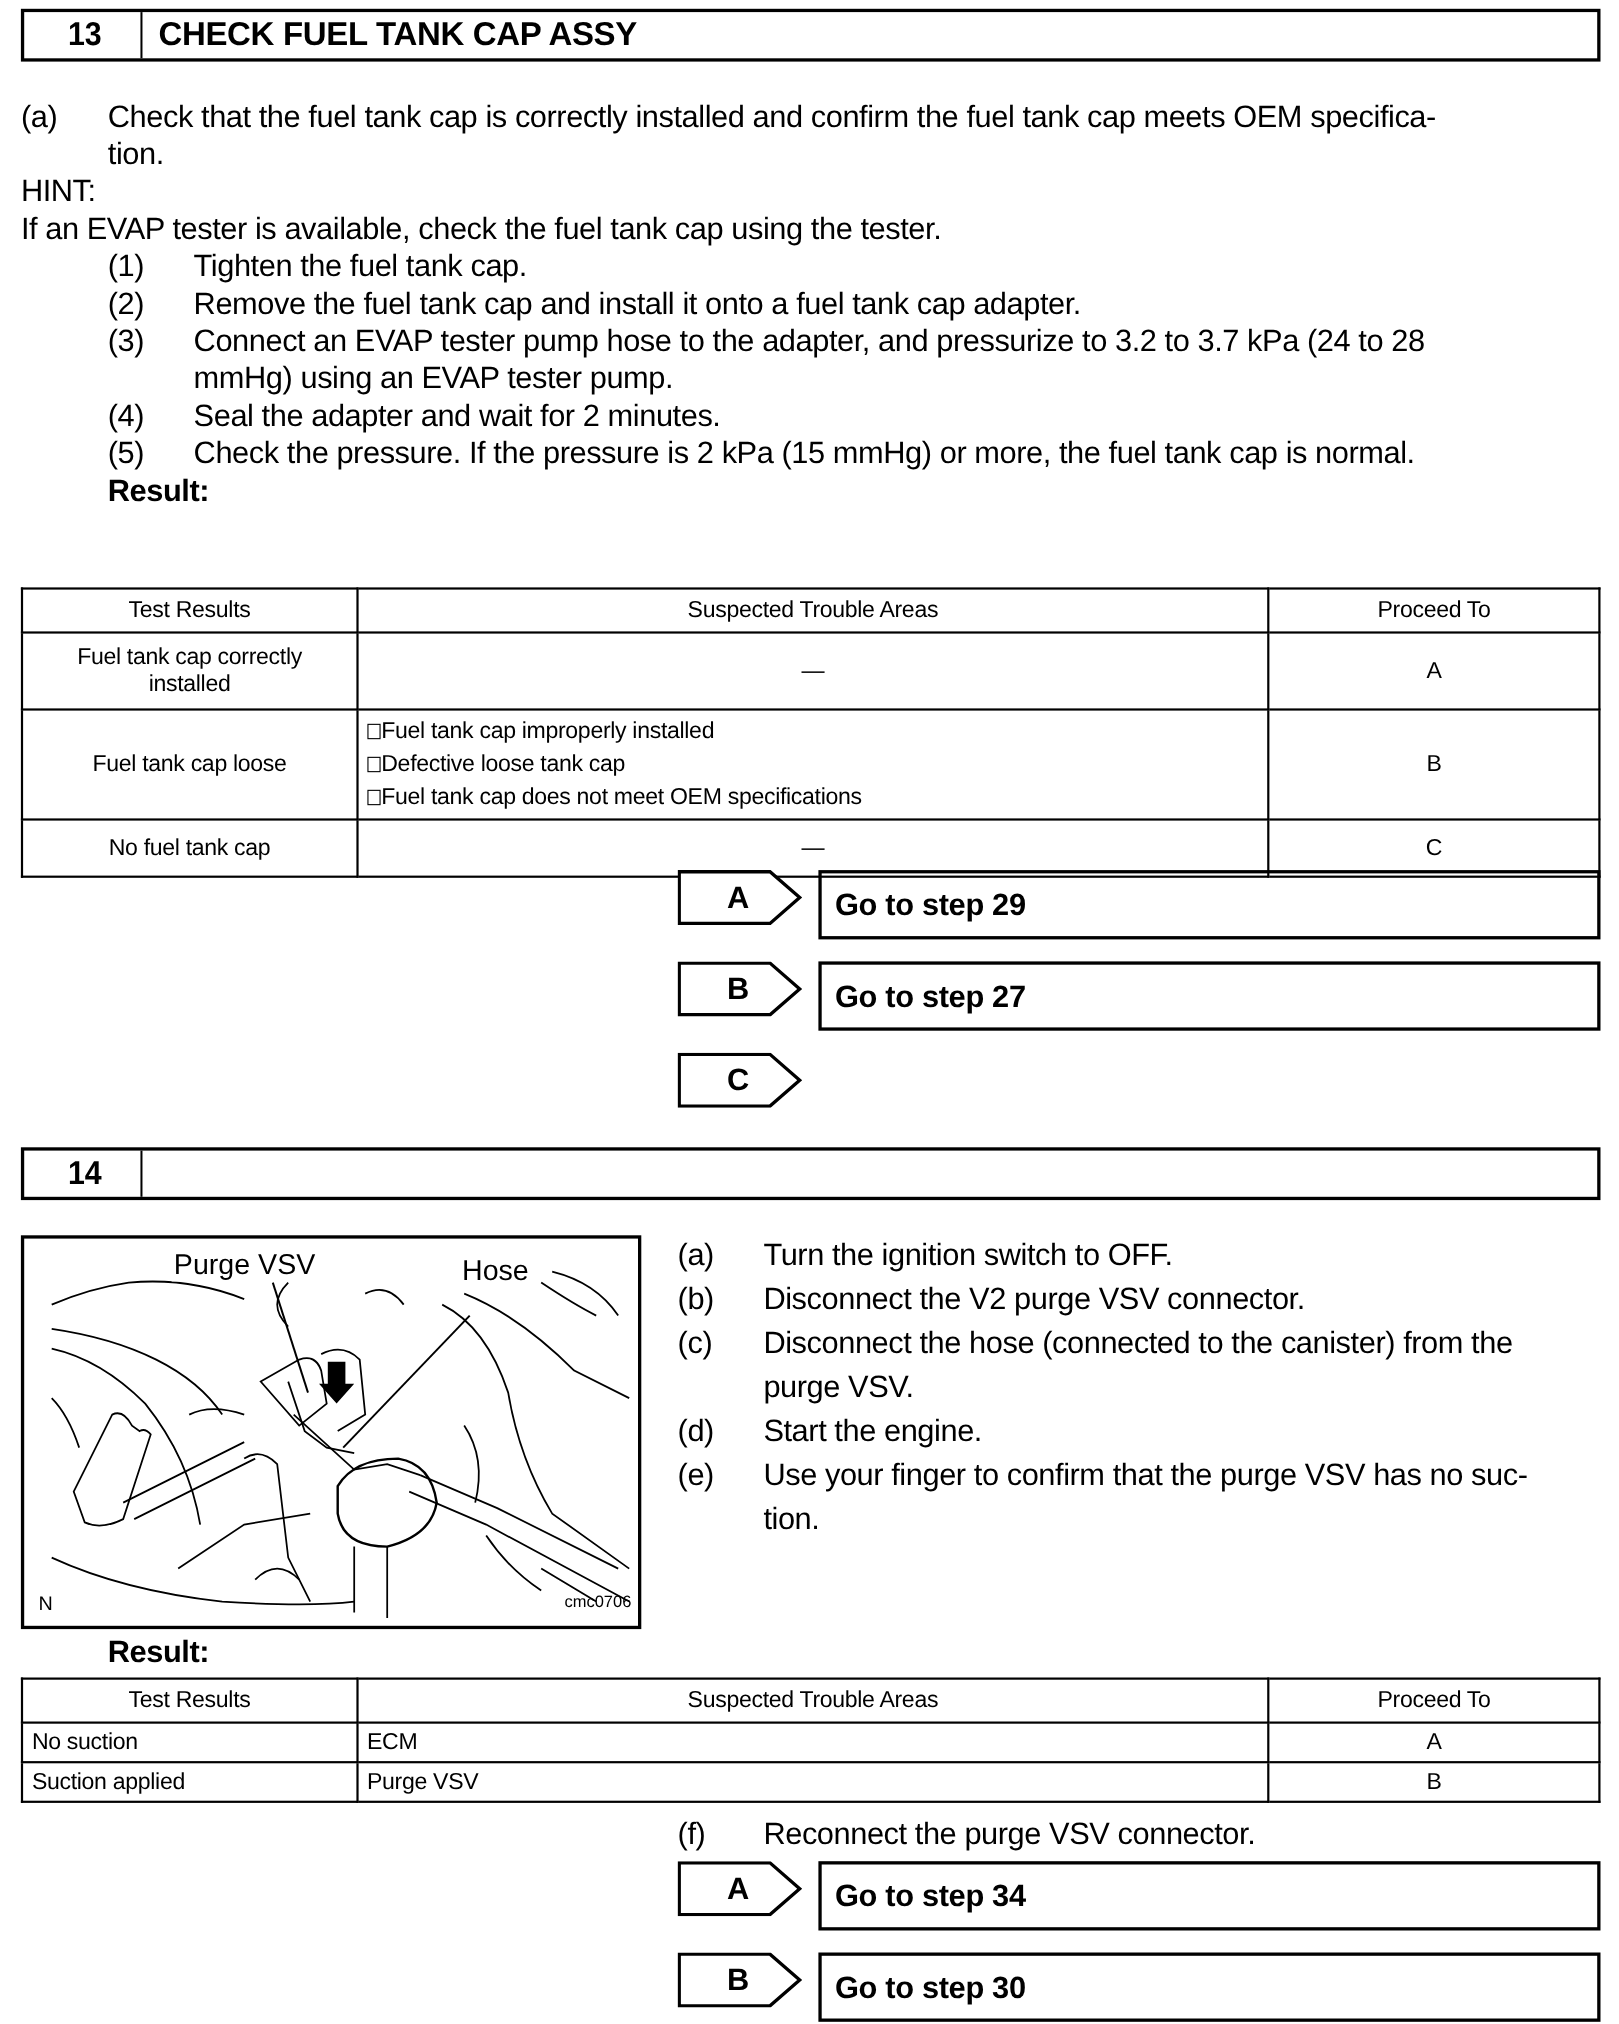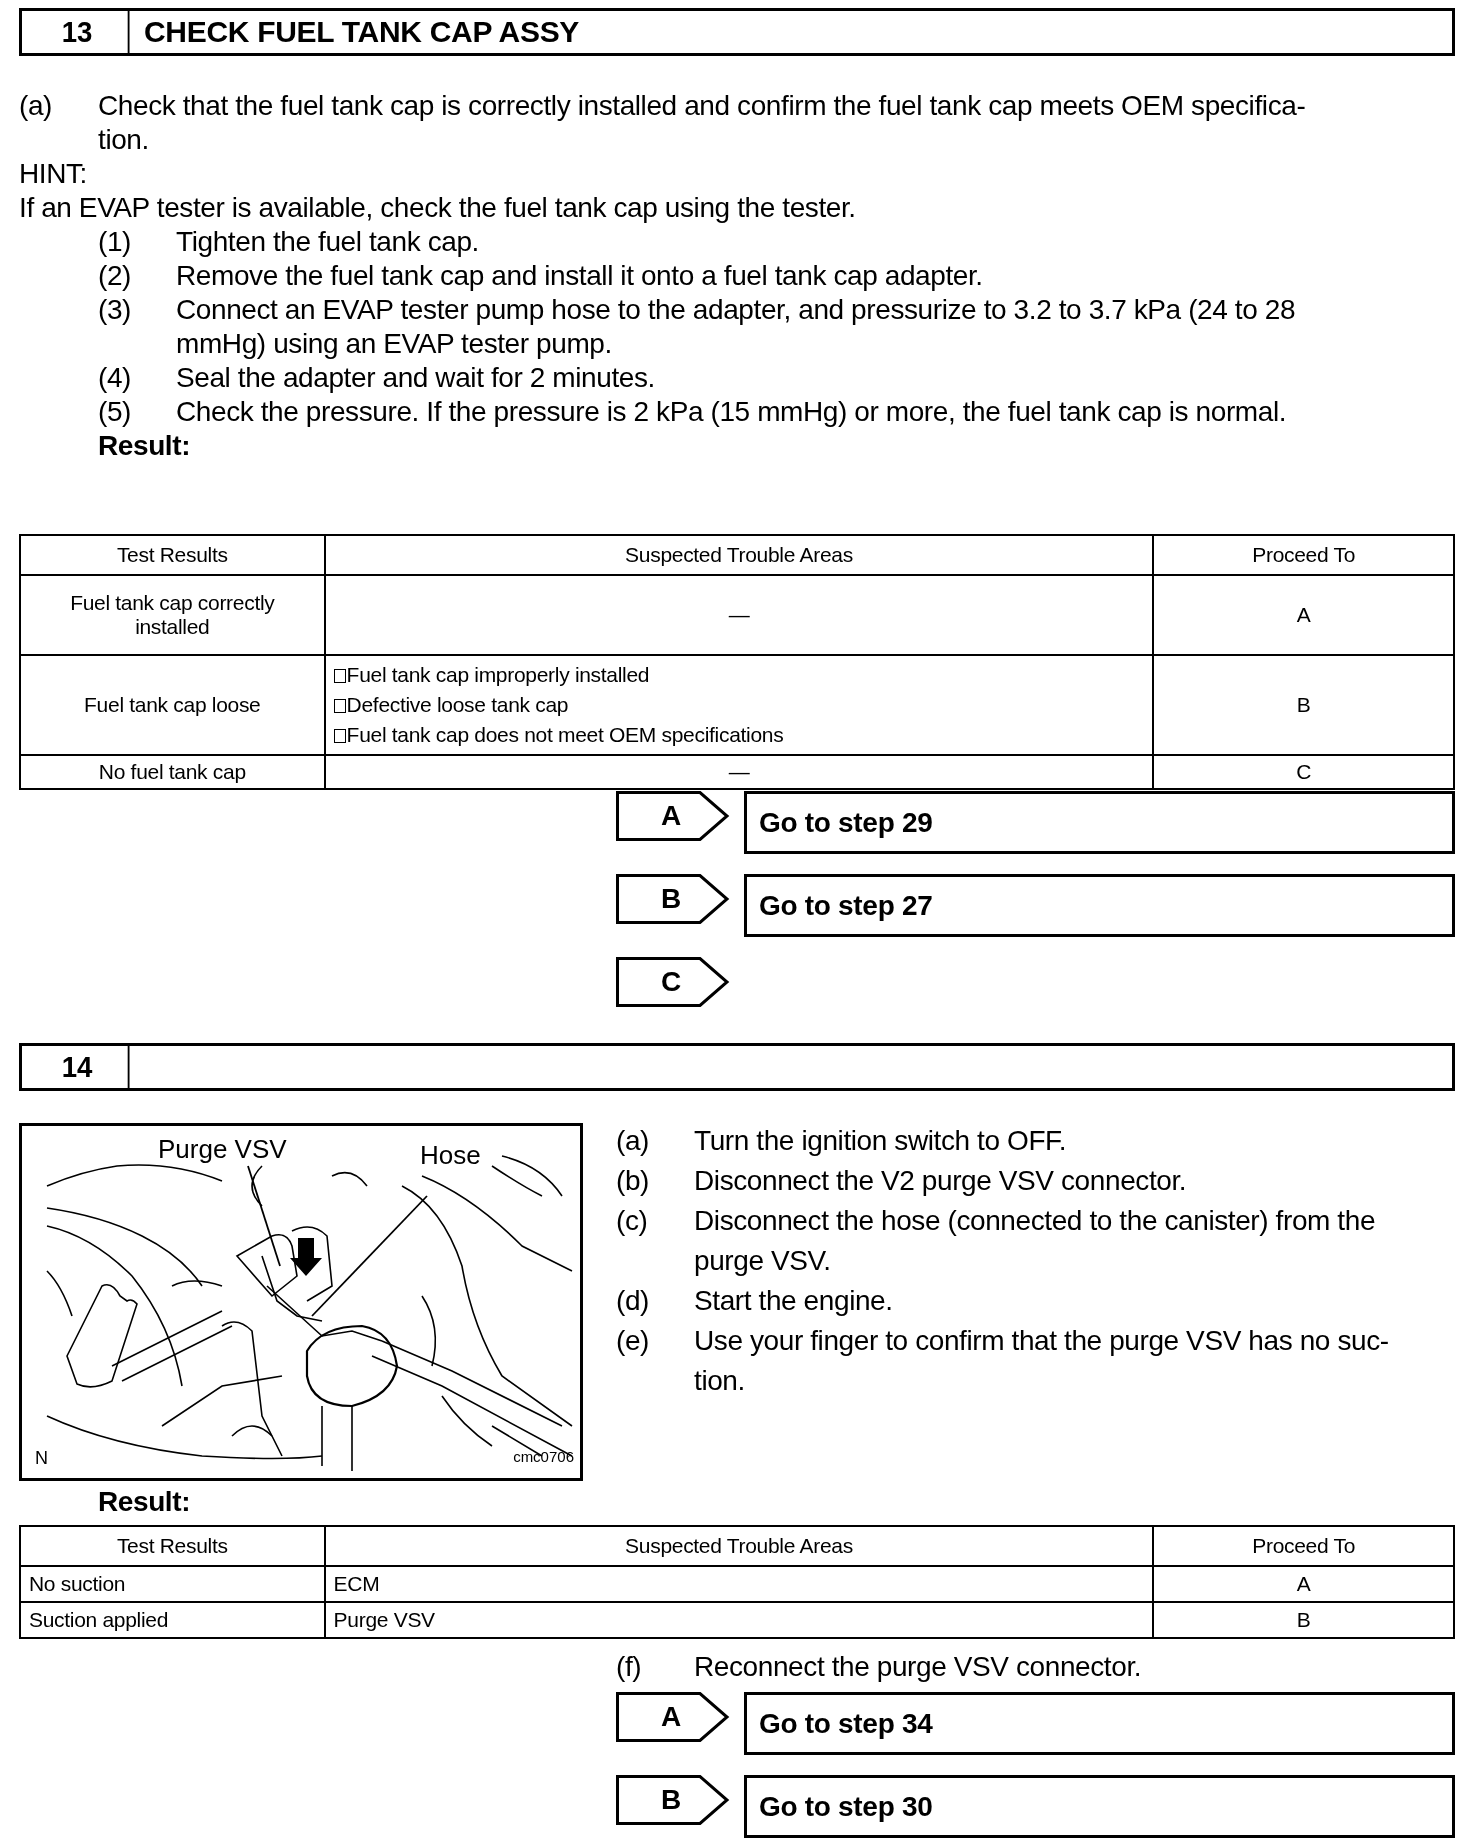--- a/index.html
+++ b/index.html
@@ -102,38 +102,38 @@
       <col style="width:305px">
       <col style="width:830px">
       <col style="width:301px">
     </colgroup>
   <tbody>
       <tr>
     <th>Test Results</th>
     <th>Suspected Trouble Areas</th>
     <th>Proceed To</th>
   </tr>
-  <tr style="height:80px;">
+  <tr style="height:70px;">
     <td class="c">
       <div>Fuel tank cap correctly</div>
       <div>installed</div>
     </td>
     <td class="c">—</td>
     <td class="c">A</td>
   </tr>
   <tr style="height:100px;">
     <td class="c">Fuel tank cap loose</td>
     <td class="l" style="line-height:30px;">
       <div><span class="sq"></span><span>Fuel tank cap improperly installed</span></div>
       <div><span class="sq"></span><span>Defective loose tank cap</span></div>
       <div><span class="sq"></span><span>Fuel tank cap does not meet OEM specifications</span></div>
     </td>
     <td class="c">B</td>
   </tr>
-  <tr style="height:34px;">
+  <tr style="height:52px;">
     <td class="c">No fuel tank cap</td>
     <td class="c">—</td>
     <td class="c">C</td>
   </tr>
 </tbody>
   </table>
 
 <div class="goto" style="top:791px;">
   <svg width="120" height="50">
       <polygon points="1.5,1.5 84,1.5 111,25 84,48.5 1.5,48.5" fill="#fff" stroke="#000" stroke-width="3"></polygon>

